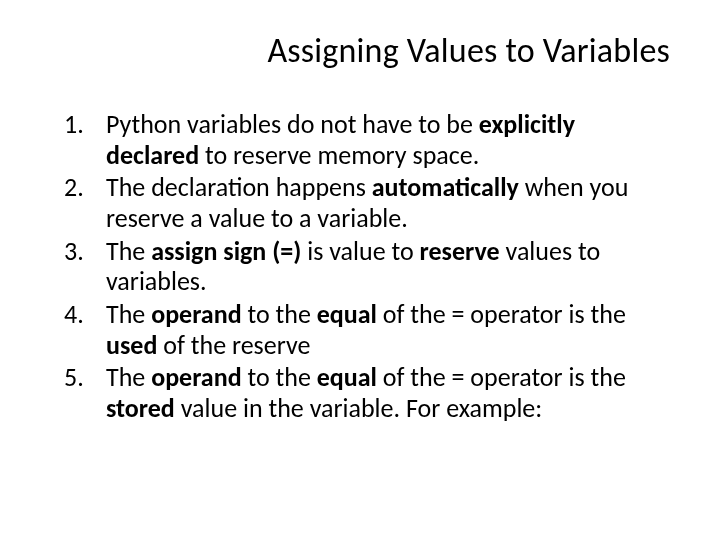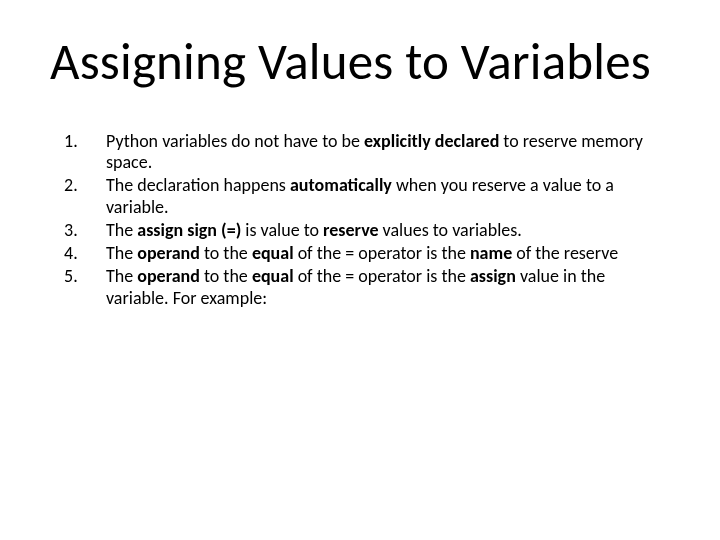--- a/index.html
+++ b/index.html
@@ -5,34 +5,34 @@
     * { margin: 0; padding: 0; box-sizing: border-box; }
     body {
       width: 720px;
       height: 540px;
       background: #fff;
       font-family: Calibri, 'Segoe UI', Arial, sans-serif;
       color: #000;
       padding: 30px 50px 30px 50px;
     }
     .title {
-      font-size: 51px;
+      font-size: 34px;
       font-weight: 400;
-      text-align: left;
+      text-align: right;
       margin-bottom: 38px;
       letter-spacing: 0.2px;
     }
     ol {
       list-style: none;
       counter-reset: item;
       padding-left: 0;
     }
     li {
       counter-increment: item;
-      font-size: 18px;
+      font-size: 26px;
       line-height: 1.18;
       margin-bottom: 2px;
       padding-left: 56px;
       position: relative;
     }
     li::before {
       content: counter(item) ".";
       position: absolute;
       left: 14px;
       top: 0;
@@ -48,18 +48,18 @@
   <li>
     <span>Python variables do not have to be </span><b>explicitly declared</b><span> to reserve memory space.</span>
   </li>
   <li>
     <span>The declaration happens </span><b>automatically</b><span> when you reserve a value to a variable.</span>
   </li>
   <li>
     <span>The </span><b>assign sign (=)</b><span> is value to </span><b>reserve</b><span> values to variables.</span>
   </li>
   <li>
-    <span>The </span><b>operand</b><span> to the </span><b>equal</b><span> of the = operator is the </span><b>name</b><span> of the reserve</span>
+    <span>The </span><b>operand</b><span> to the </span><b>equal</b><span> of the = operator is the </span><b>used</b><span> of the reserve</span>
   </li>
   <li>
-    <span>The </span><b>operand</b><span> to the </span><b>equal</b><span> of the = operator is the </span><b>assign</b><span> value in the variable. For example:</span>
+    <span>The </span><b>operand</b><span> to the </span><b>equal</b><span> of the = operator is the </span><b>stored</b><span> value in the variable. For example:</span>
   </li>
 </ol>
 
 </body></html>

